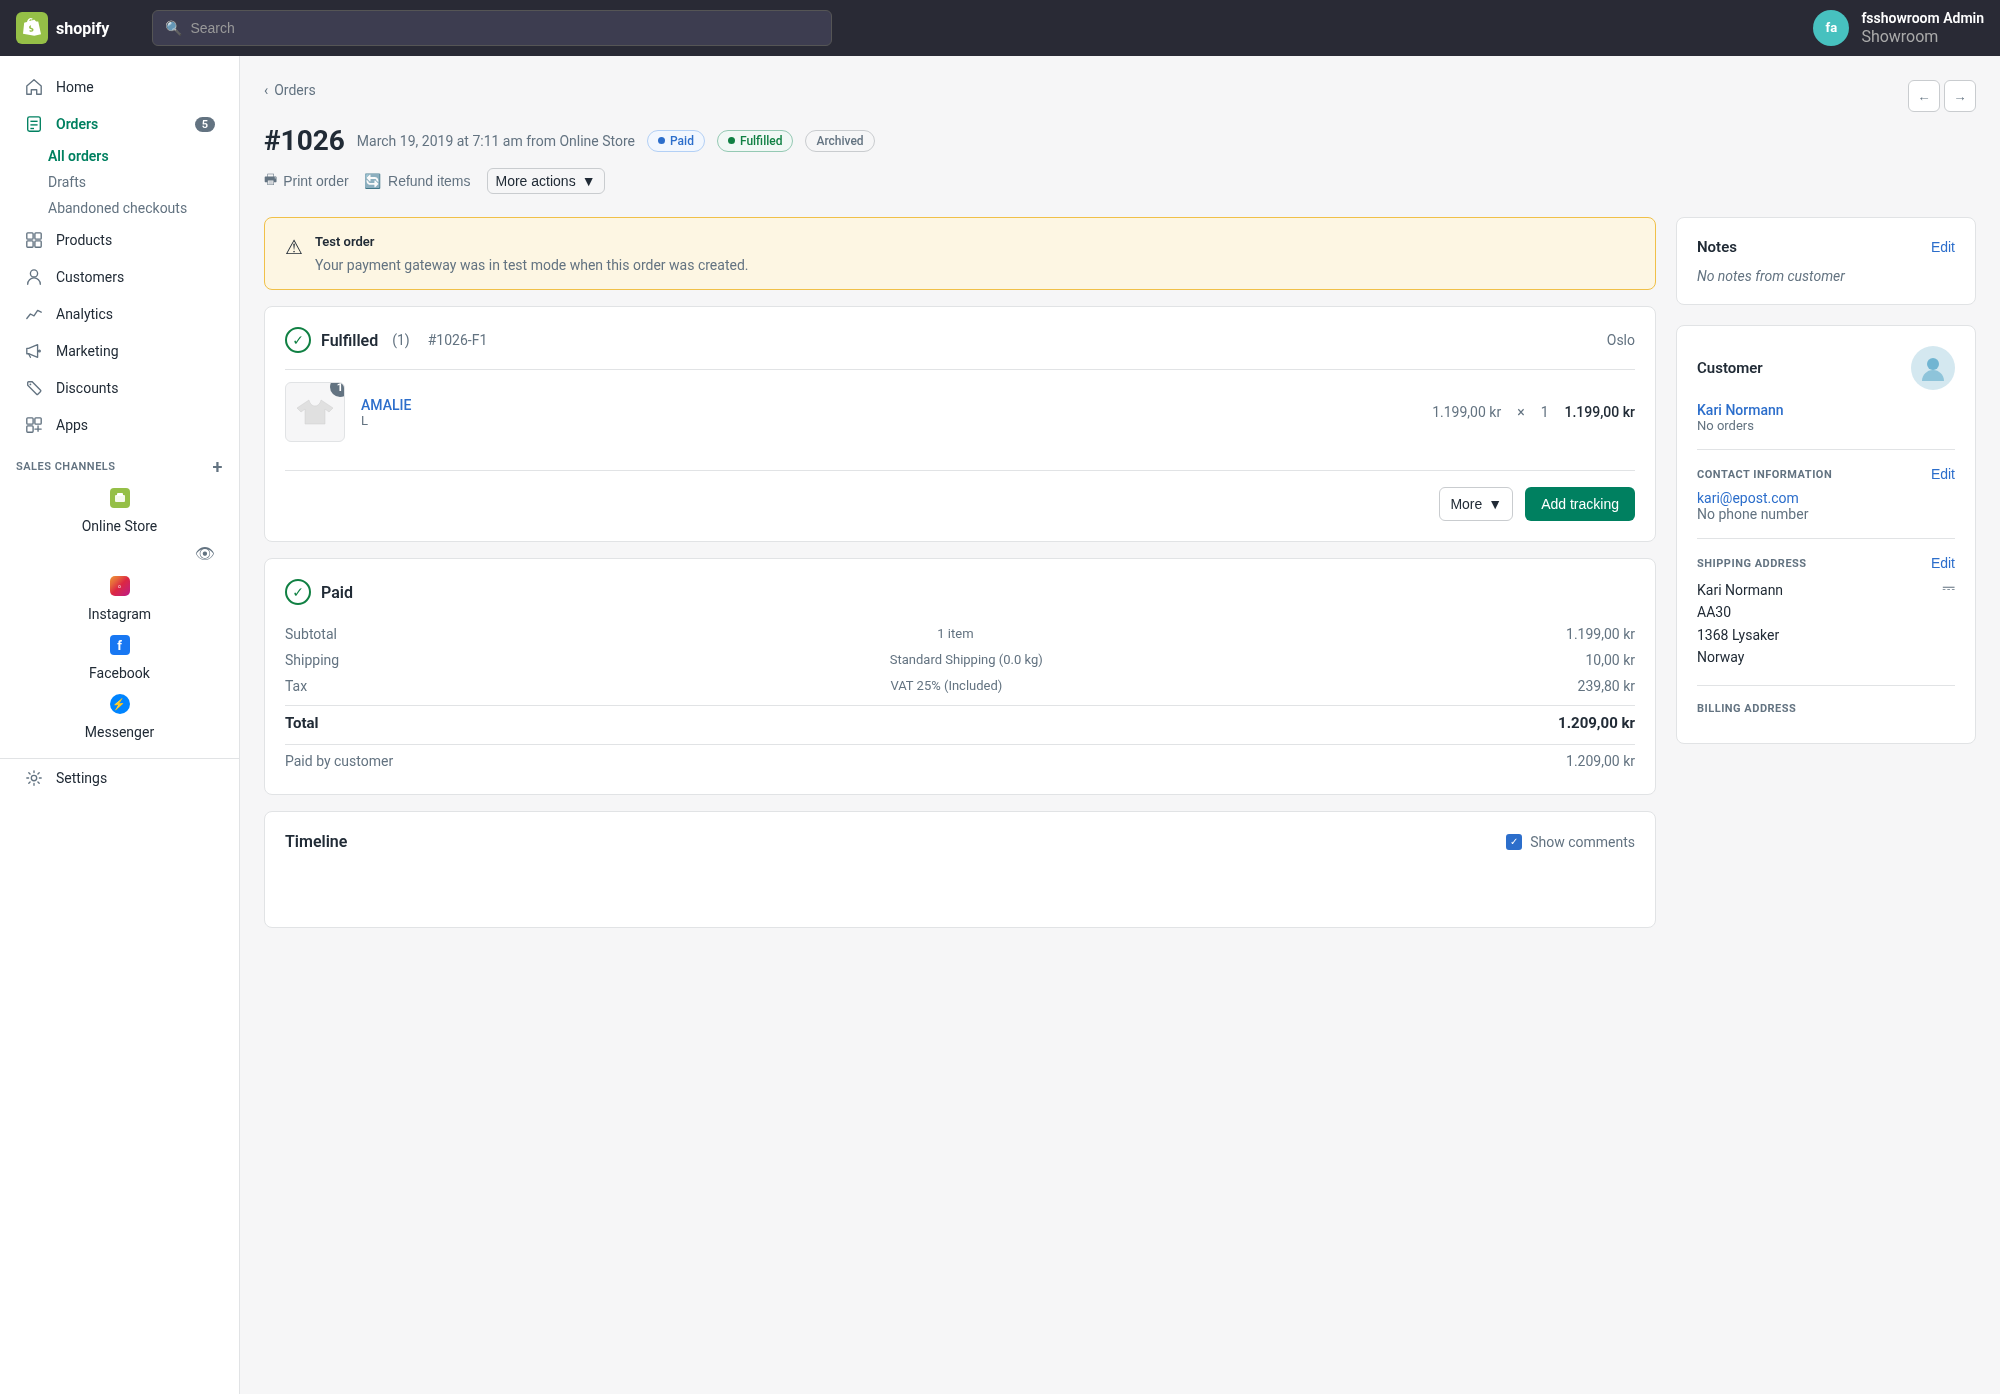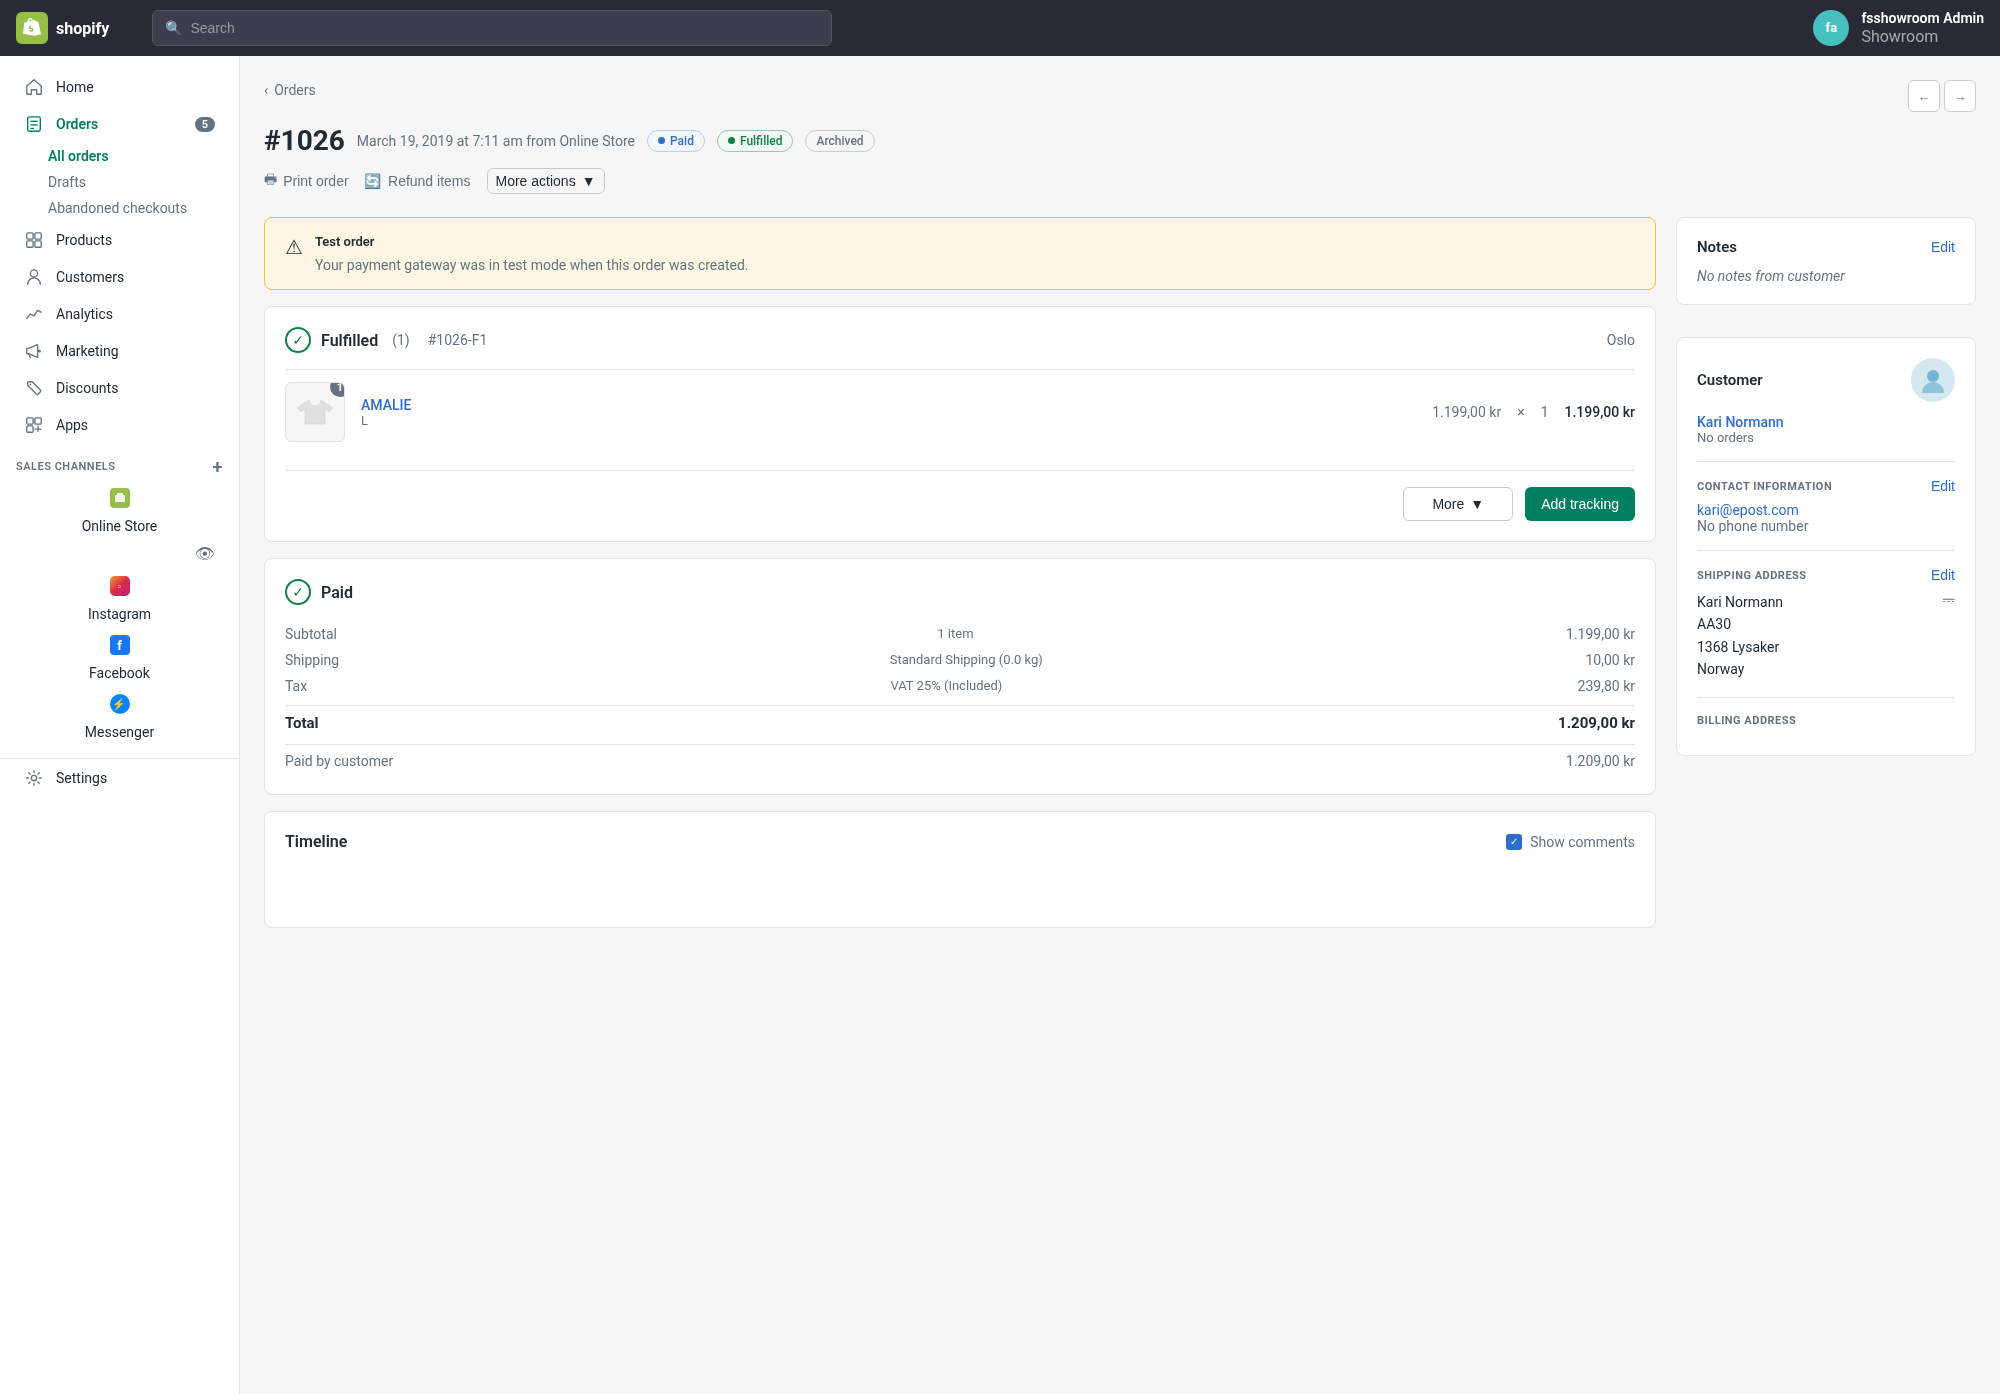--- a/index.html
+++ b/index.html
@@ -121,41 +121,41 @@
     .product-row { display: flex; align-items: center; gap: 16px; padding: 12px 0; border-top: 1px solid #e1e3e5; }
     .product-img { width: 60px; height: 60px; background: #f6f6f7; border: 1px solid #e1e3e5; border-radius: 6px; position: relative; overflow: hidden; display: flex; align-items: center; justify-content: center; }
     .product-badge { position: absolute; top: -6px; right: -6px; background: #637381; color: #fff; border-radius: 50%; width: 20px; height: 20px; display: flex; align-items: center; justify-content: center; font-size: 11px; font-weight: 700; }
     .product-name { color: #2c6ecb; font-weight: 500; text-decoration: none; }
     .product-variant { color: #637381; font-size: 13px; }
     .product-sku { color: #637381; font-size: 13px; }
     .product-price-col { margin-left: auto; display: flex; align-items: center; gap: 16px; color: #637381; font-size: 14px; }
     .product-total { color: #212b36; font-weight: 500; }
 
     .card-actions { display: flex; justify-content: flex-end; gap: 12px; margin-top: 16px; border-top: 1px solid #e1e3e5; padding-top: 16px; }
-    .btn-default { padding: 8px 28px; border: 1px solid #c9cccf; border-radius: 6px; background: #fff; cursor: pointer; font-size: 14px; color: #212b36; display: flex; align-items: center; gap: 6px; }
+    .btn-default { padding: 8px 10px; border: 1px solid #c9cccf; border-radius: 6px; background: #fff; cursor: pointer; font-size: 14px; color: #212b36; display: flex; align-items: center; gap: 6px; }
     .btn-primary { padding: 8px 16px; border: none; border-radius: 6px; background: #008060; cursor: pointer; font-size: 14px; color: #fff; font-weight: 500; }
 
     
     .payment-header { display: flex; align-items: center; gap: 10px; margin-bottom: 16px; }
     .paid-icon { width: 26px; height: 26px; border-radius: 50%; border: 2px solid #108043; display: flex; align-items: center; justify-content: center; color: #108043; font-size: 14px; }
     .payment-row { display: flex; justify-content: space-between; padding: 5px 0; font-size: 14px; color: #637381; }
     .payment-row .label { }
     .payment-row .sublabel { color: #637381; font-size: 13px; margin-left: 8px; }
     .payment-row .value { text-align: right; }
     .payment-total-row { display: flex; justify-content: space-between; padding: 8px 0; font-size: 15px; font-weight: 700; border-top: 1px solid #e1e3e5; margin-top: 6px; }
     .payment-paid-row { display: flex; justify-content: space-between; padding: 5px 0; font-size: 14px; color: #637381; border-top: 1px solid #e1e3e5; margin-top: 4px; padding-top: 8px; }
 
     
     .timeline-header { display: flex; align-items: center; justify-content: space-between; margin-bottom: 16px; }
     .timeline-title { font-size: 16px; font-weight: 600; }
     .show-comments { display: flex; align-items: center; gap: 8px; font-size: 14px; color: #637381; }
     .checkbox { width: 16px; height: 16px; border: 2px solid #2c6ecb; border-radius: 3px; background: #2c6ecb; display: flex; align-items: center; justify-content: center; color: #fff; font-size: 10px; flex-shrink: 0; }
 
     
-    .side-card { background: #fff; border: 1px solid #e1e3e5; border-radius: 8px; padding: 20px; margin-bottom: 32px; }
+    .side-card { background: #fff; border: 1px solid #e1e3e5; border-radius: 8px; padding: 20px; margin-bottom: 20px; }
     .side-card-header { display: flex; align-items: center; justify-content: space-between; margin-bottom: 12px; }
     .side-card-title { font-size: 15px; font-weight: 600; }
     .side-edit-btn { color: #2c6ecb; font-size: 14px; cursor: pointer; background: none; border: none; }
     .notes-text { color: #637381; font-size: 14px; font-style: italic; }
     .customer-avatar { width: 44px; height: 44px; background: #d4e8f0; border-radius: 50%; display: flex; align-items: center; justify-content: center; }
     .customer-name { color: #2c6ecb; font-size: 14px; font-weight: 500; text-decoration: none; }
     .customer-orders { color: #637381; font-size: 13px; }
     .contact-section { margin-top: 16px; padding-top: 16px; border-top: 1px solid #e1e3e5; }
     .contact-label { font-size: 11px; font-weight: 700; text-transform: uppercase; letter-spacing: 0.5px; color: #637381; margin-bottom: 8px; display: flex; justify-content: space-between; align-items: center; }
     .contact-email { color: #2c6ecb; font-size: 14px; }

